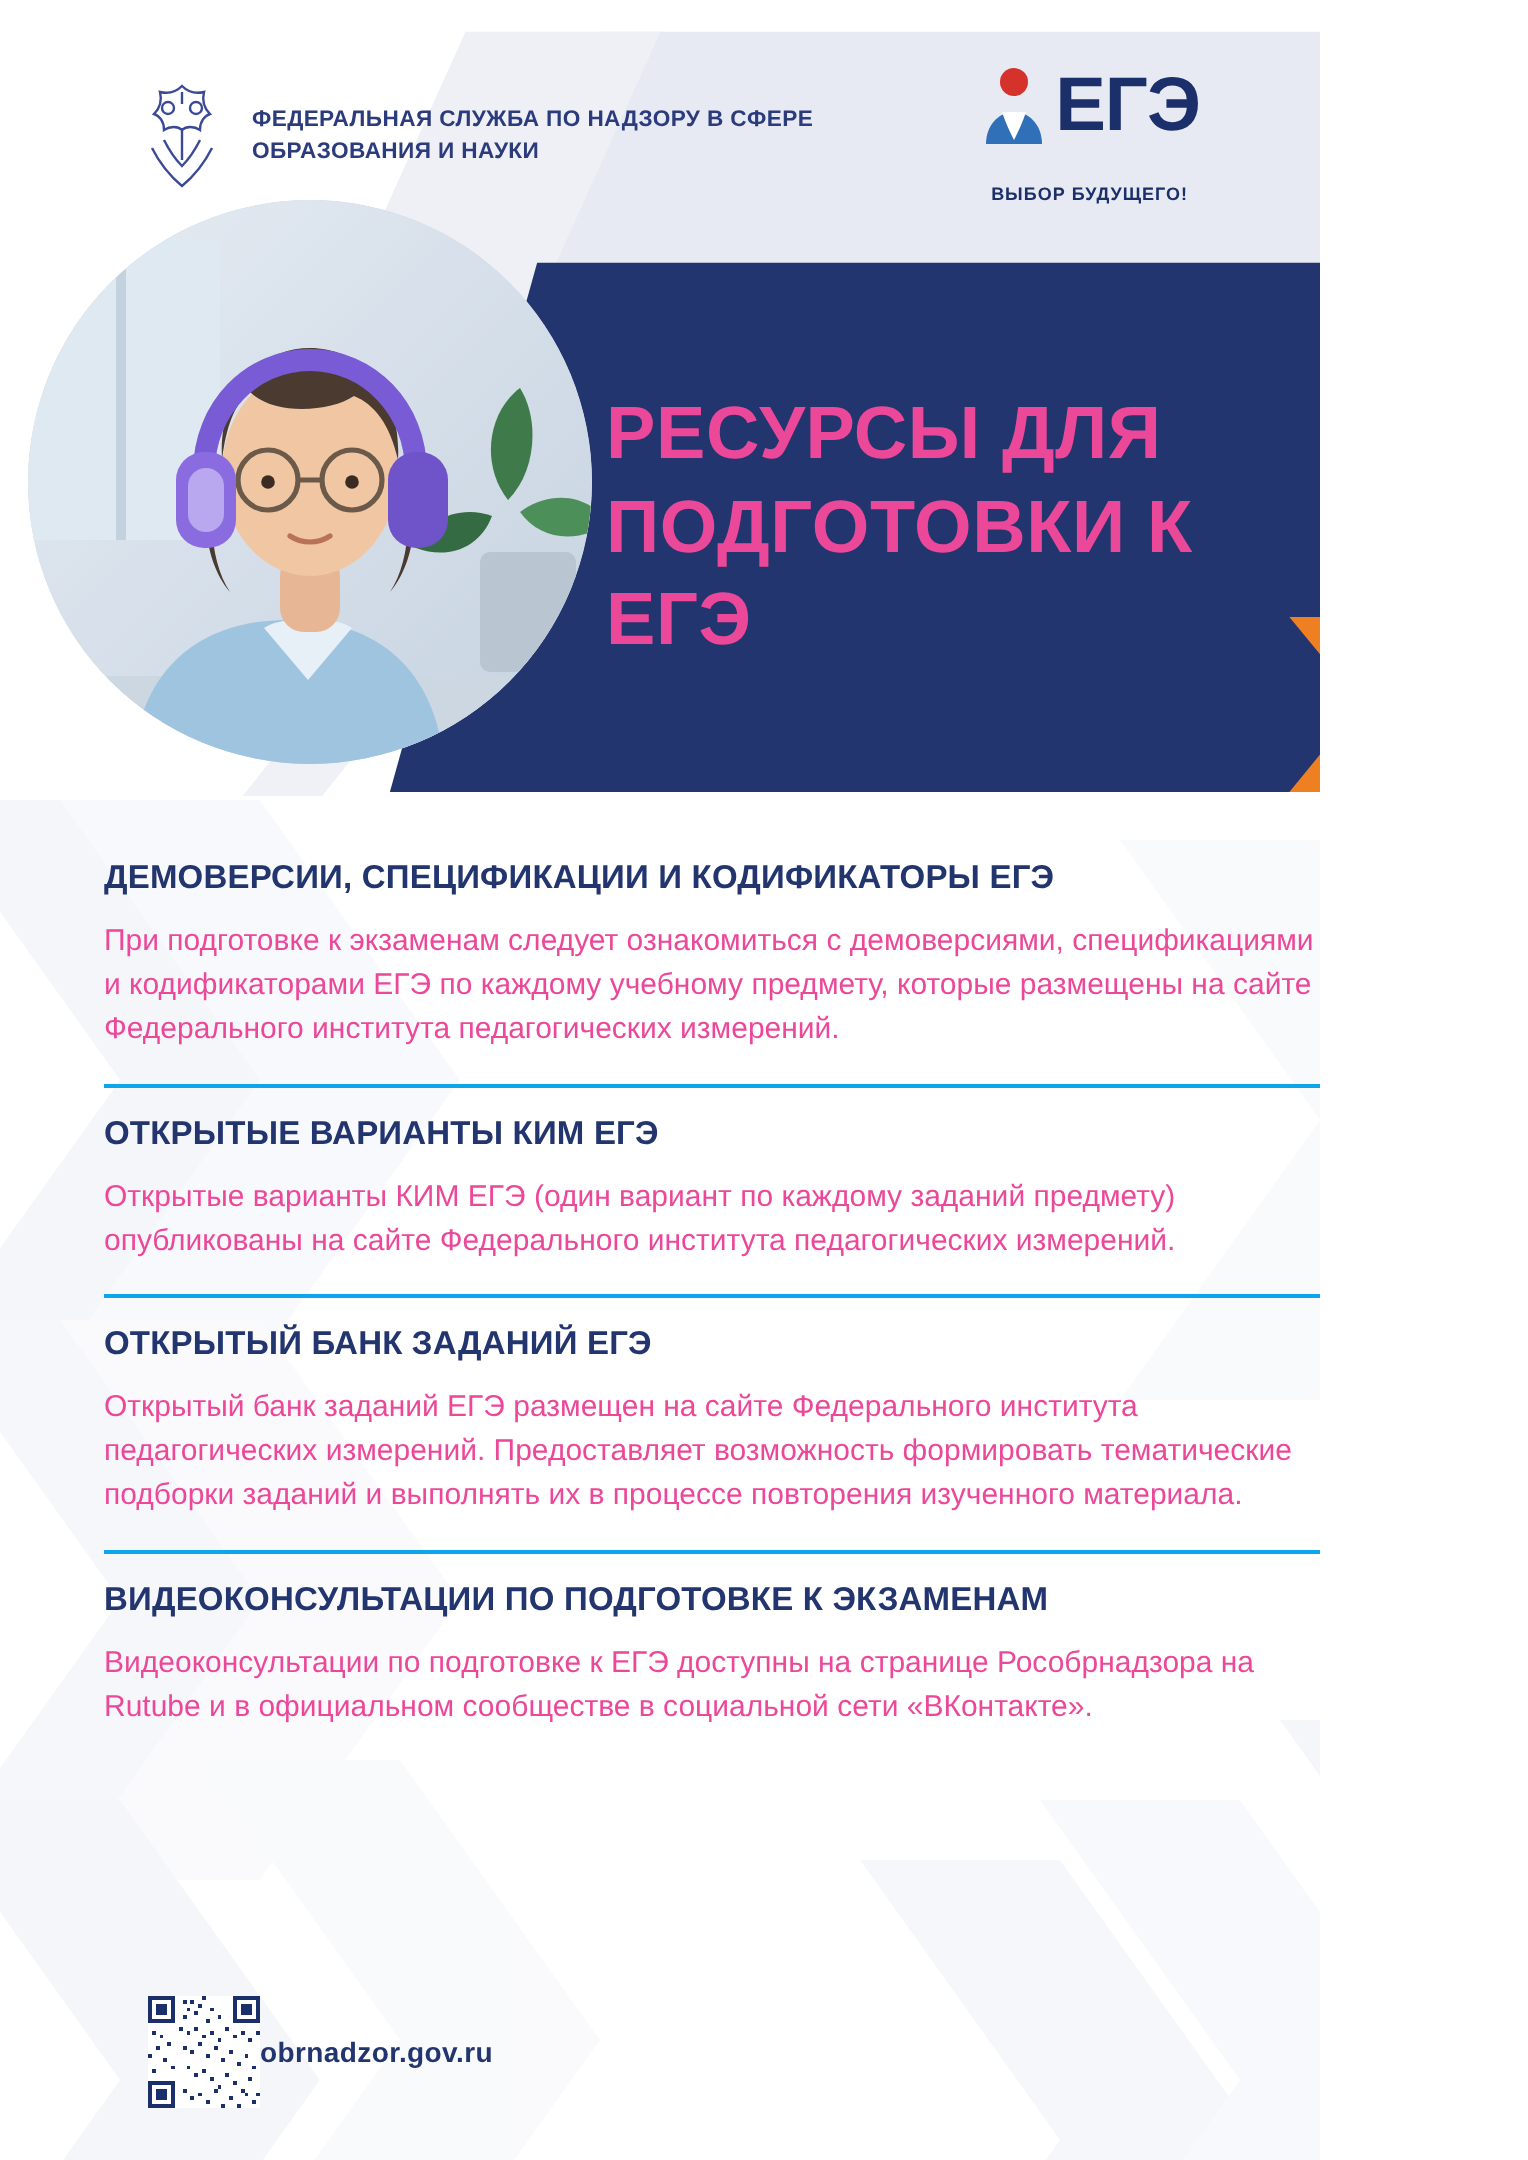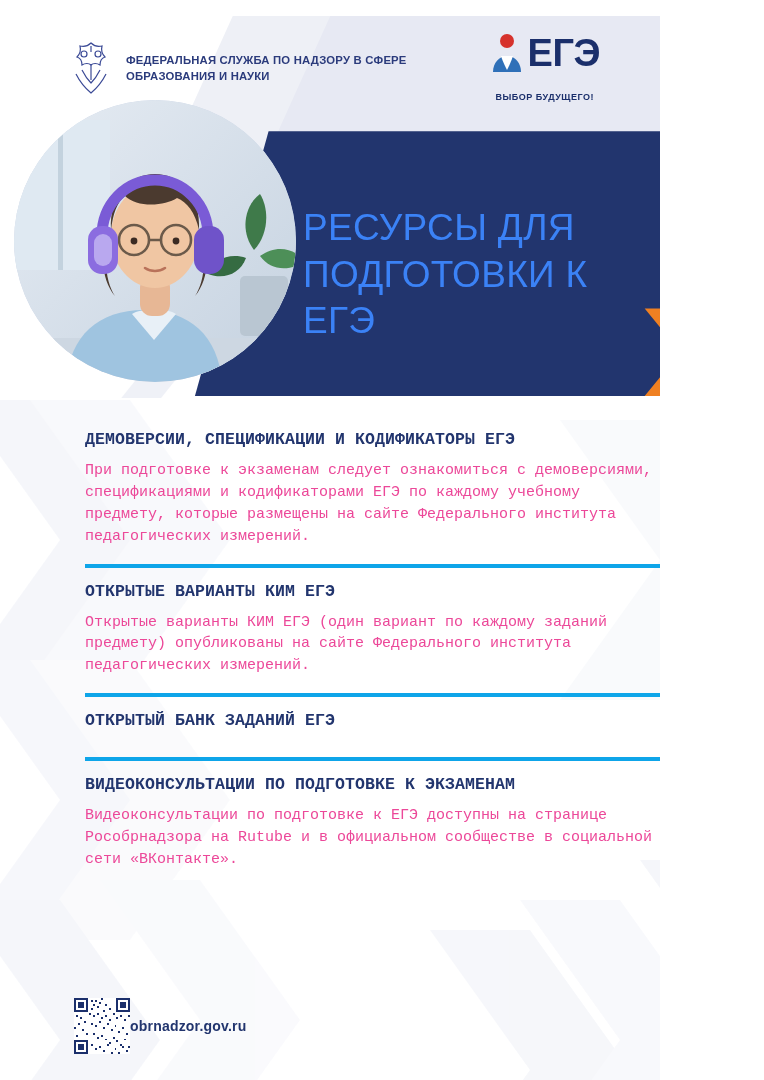--- a/index.html
+++ b/index.html
@@ -96,47 +96,46 @@
     border-radius: 50%;
     overflow: hidden;
     z-index: 5;
     background: #cfd8e8;
   }
   .photo-svg { display: block; }
 
   .title-block {
     position: absolute;
     left: 303px;
-    top: 205px;
+    top: 194px;
     z-index: 6;
-    color: #3b82f6;
+    color: #ec4899;
     font-size: 37px;
-    font-weight: normal;
+    font-weight: bold;
     line-height: 1.26;
     letter-spacing: .3px;
     text-transform: uppercase;
     max-width: 380px;
   }
 
   
   .content {
     position: absolute;
     top: 416px;
     left: 0;
     width: 764px;
     z-index: 3;
-    padding: 0 96px 0 85px;
-    font-family: Liberation Mono, monospace;
+    padding: 0 96px 0 52px;
   }
   .section {
     padding-top: 14px;
     padding-bottom: 16px;
   }
   .section + .section {
-    border-top: 4px solid #0ea5e9;
+    border-top: 2px solid #0ea5e9;
   }
   .section-title {
     font-size: 16.5px;
     font-weight: bold;
     color: #22356e;
     text-transform: uppercase;
     letter-spacing: .1px;
     margin-bottom: 11px;
   }
   .section-body {
@@ -307,20 +306,21 @@
     <div class="section">
       <div class="section-title">ДЕМОВЕРСИИ, СПЕЦИФИКАЦИИ И КОДИФИКАТОРЫ ЕГЭ</div>
       <div class="section-body">При подготовке к экзаменам следует ознакомиться с демоверсиями, спецификациями и кодификаторами ЕГЭ по каждому учебному предмету, которые размещены на сайте Федерального института педагогических измерений.</div>
     </div>
     <div class="section">
       <div class="section-title">ОТКРЫТЫЕ ВАРИАНТЫ КИМ ЕГЭ</div>
       <div class="section-body">Открытые варианты КИМ ЕГЭ  (один вариант по каждому заданий предмету) опубликованы на сайте Федерального института педагогических измерений.</div>
     </div>
     <div class="section">
       <div class="section-title">ОТКРЫТЫЙ БАНК ЗАДАНИЙ ЕГЭ</div>
+      <div class="section-body">Открытый банк заданий ЕГЭ размещен на сайте Федерального института педагогических измерений. Предоставляет возможность формировать тематические подборки заданий и выполнять их в процессе повторения изученного материала.</div>
     </div>
     <div class="section">
       <div class="section-title">ВИДЕОКОНСУЛЬТАЦИИ ПО ПОДГОТОВКЕ К ЭКЗАМЕНАМ</div>
       <div class="section-body">Видеоконсультации по подготовке к ЕГЭ доступны на странице Рособрнадзора на Rutube и в официальном сообществе в социальной сети «ВКонтакте».</div>
     </div>
   </div>
 
   <div class="footer">
     <svg class="qr" viewBox="0 0 29 29" shape-rendering="crispEdges">
       <rect width="29" height="29" fill="#ffffff"></rect>

